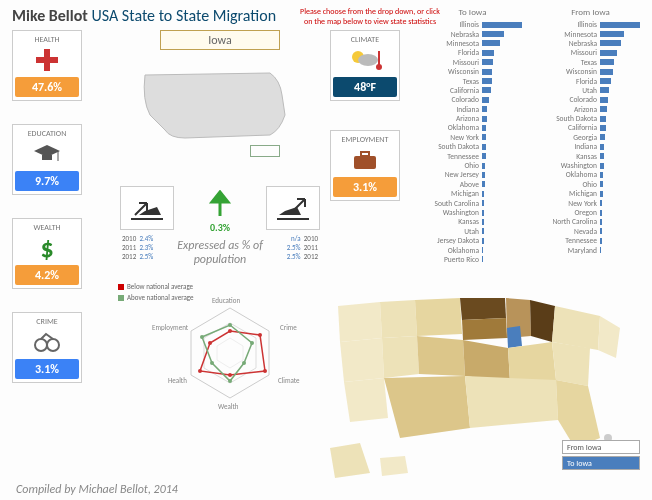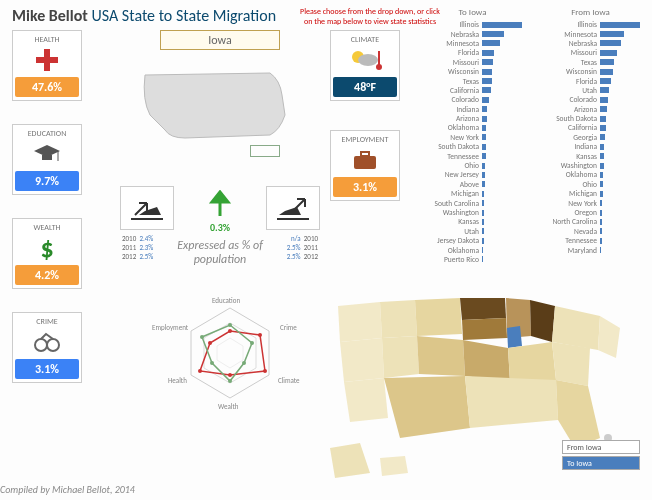--- a/index.html
+++ b/index.html
@@ -46,21 +46,21 @@
 .ranks .rt{text-align:center;font-size:9px;color:#777;margin-bottom:3px}
 .rank-row{display:flex;align-items:center;height:9.4px}
 .rank-row .st{width:62px;text-align:right;padding-right:3px;color:#777}
 .rank-row .bw{width:43px;height:6px;position:relative}
 .rank-row .bar{position:absolute;left:0;top:0;height:6px;background:#4a7ebd}
 .usmap{position:absolute;top:288px;left:320px;width:320px;height:200px}
 .mapleg{position:absolute;top:440px;left:562px;width:78px;font-size:8px}
 .mapleg div{border:1px solid #aaa;padding:1px 4px;margin-bottom:2px;background:#fff}
 .mapleg .to{background:#4a7ebd;color:#fff}
 .maphint{position:absolute;top:300px;left:556px;width:86px;font-size:7px;color:#aaa;font-style:italic}
-.foot{position:absolute;bottom:4px;left:0;font-size:10px;font-style:italic;color:#888}
+.foot{position:absolute;bottom:4px;left:16px;font-size:12px;font-style:italic;color:#888}
 </style>
 </head>
 <body>
 
 <div class="header">
   <span class="author">Mike Bellot</span>
   <span class="sub">USA State to State Migration</span>
 </div>
 <div class="instruct">Please choose from the drop down, or click on the map below to view state statistics</div>
 <div class="state-box">Iowa</div>
@@ -157,20 +157,24 @@
   </div>
   <div class="exp">Expressed as % of population</div>
   <div class="yrs right">
     <div><span class="pct">n/a</span>&nbsp;&nbsp;<span>2010</span></div>
     <div><span class="pct">2.5%</span>&nbsp;&nbsp;<span>2011</span></div>
     <div><span class="pct">2.5%</span>&nbsp;&nbsp;<span>2012</span></div>
   </div>
 </div>
 
 <div class="radar">
+  <div class="leg">
+    <div><span class="sq red"></span><span>Below national average</span></div>
+    <div><span class="sq grn"></span><span>Above national average</span></div>
+  </div>
   <svg width="210" height="140" viewBox="0 0 210 140">
     <g transform="translate(120,75)">
       <polygon points="0,-45 39,-22 39,22 0,45 -39,22 -39,-22" fill="none" stroke="#ccc"></polygon>
       <polygon points="0,-30 26,-15 26,15 0,30 -26,15 -26,-15" fill="none" stroke="#ddd"></polygon>
       <polygon points="0,-15 13,-7 13,7 0,15 -13,7 -13,-7" fill="none" stroke="#eee"></polygon>
       <polygon points="0,-22 30,-18 35,18 0,22 -30,18 -20,-10" fill="none" stroke="#c33" stroke-width="1.5"></polygon>
       <polygon points="0,-28 22,-10 14,10 0,28 -18,10 -28,-16" fill="none" stroke="#7a7" stroke-width="1.5"></polygon>
       <circle cx="0" cy="-22" r="2" fill="#c33"></circle>
         <circle cx="30" cy="-18" r="2" fill="#c33"></circle>
         <circle cx="35" cy="18" r="2" fill="#c33"></circle>

